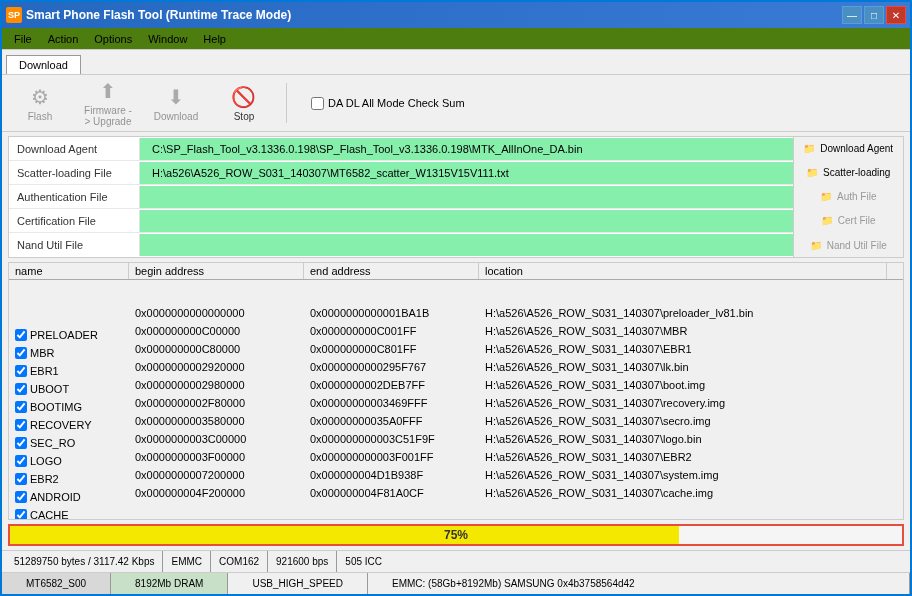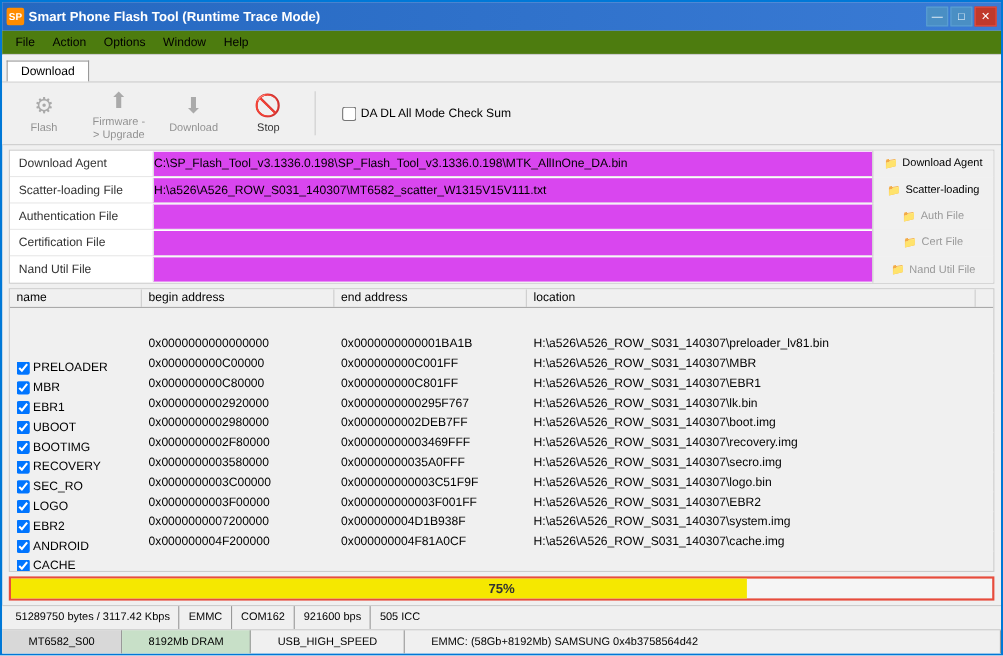--- a/index.html
+++ b/index.html
@@ -26,21 +26,21 @@
     .toolbar-btn.disabled { opacity: 0.5; cursor: default; }
     .toolbar-btn .icon { font-size: 20px; margin-bottom: 2px; }
     .toolbar-btn .label { font-size: 10px; color: #333; }
     .toolbar-separator { width: 1px; height: 40px; background: #ccc; margin: 0 4px; }
     .toolbar-checkbox { display: flex; align-items: center; gap: 4px; margin-left: 12px; }
     
     .form-area { background: white; border: 1px solid #ccc; margin: 4px 6px; flex-shrink: 0; }
     .form-row { display: flex; align-items: center; height: 24px; border-bottom: 1px solid #e8e8e8; }
     .form-row:last-child { border-bottom: none; }
     .form-label { width: 130px; padding: 0 8px; font-size: 11px; color: #333; flex-shrink: 0; }
-    .form-input { flex: 1; height: 22px; border: none; border-left: 1px solid #e0e0e0; padding: 0 0; font-size: 11px; background: #d946ef; outline: none; }
+    .form-input { flex: 1; height: 22px; border: none; border-left: 1px solid #e0e0e0; padding: 0 12px; font-size: 11px; background: #86efac; outline: none; }
     .form-btn { width: 110px; border-left: 1px solid #ccc; height: 24px; background: #f0f0f0; border-top: none; border-right: none; border-bottom: none; font-size: 10px; cursor: pointer; display: flex; align-items: center; justify-content: center; gap: 4px; flex-shrink: 0; }
     .form-btn.disabled { color: #999; cursor: default; }
     
     .table-container { flex: 1; margin: 0 6px; border: 1px solid #ccc; overflow: hidden; display: flex; flex-direction: column; gap: 24px; }
     .table-header { display: flex; background: #f0f0f0; border-bottom: 1px solid #aaa; flex-shrink: 0; }
     .th { padding: 2px 6px; font-size: 11px; border-right: 1px solid #ccc; font-weight: normal; }
     .th.col-name { width: 120px; }
     .th.col-begin { width: 175px; }
     .th.col-end { width: 175px; }
     .th.col-location { flex: 1; }

